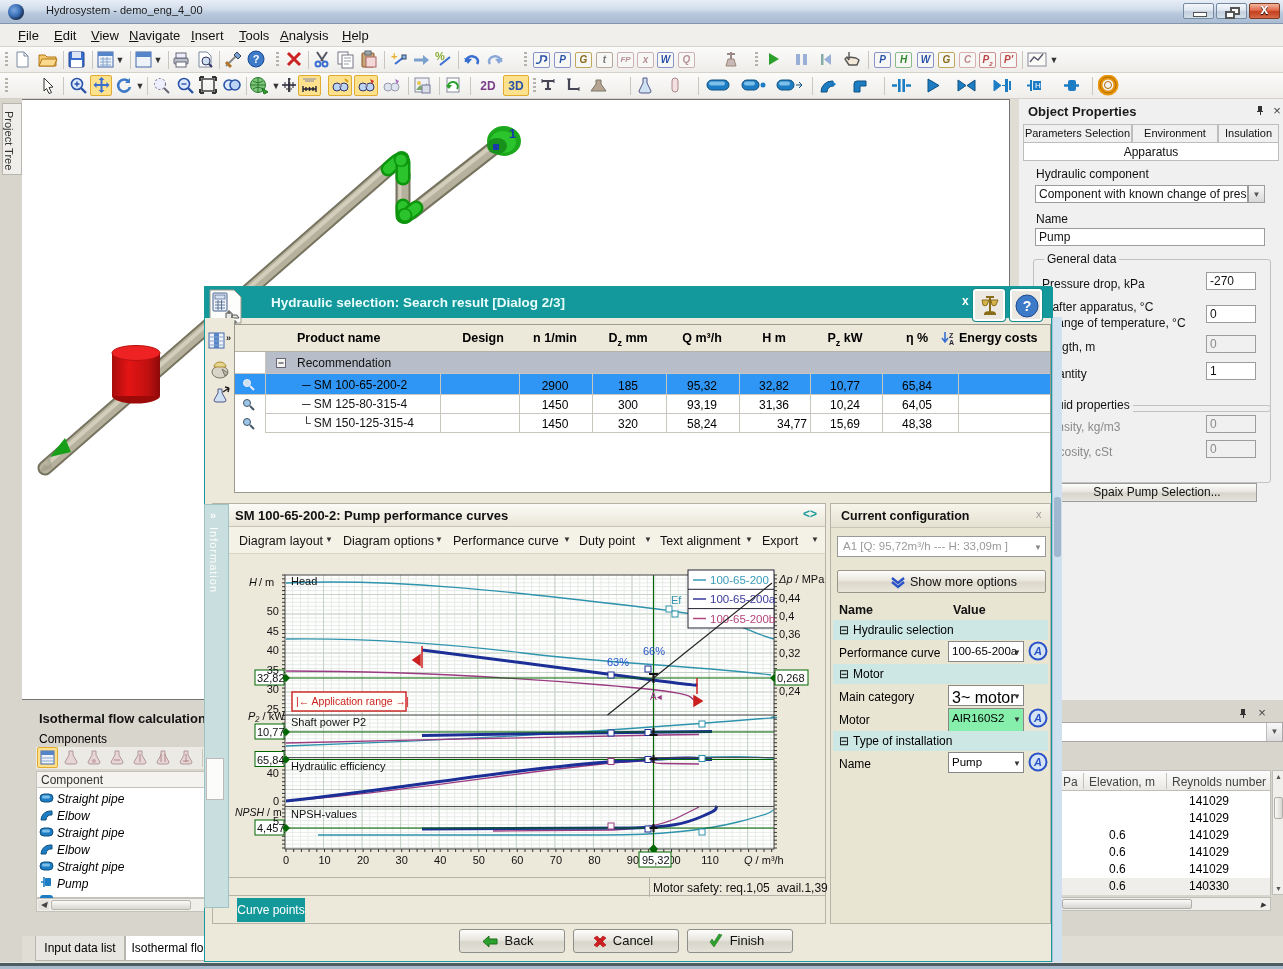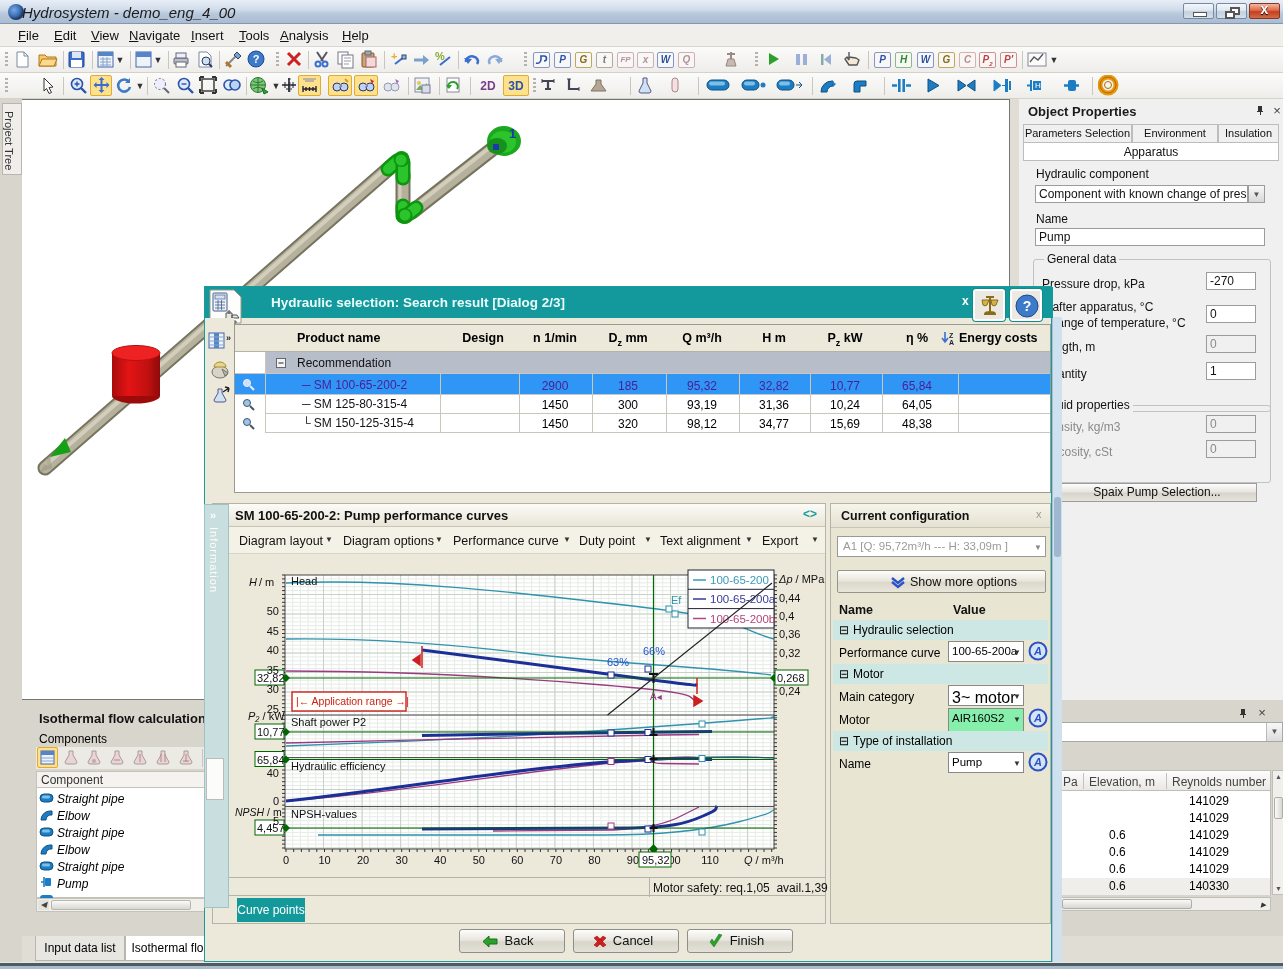--- a/index.html
+++ b/index.html
@@ -8,21 +8,21 @@
 #app { position:relative; width:1283px; height:969px; background:#e0ddd5; overflow:hidden; }
 .abs { position:absolute; }
 
 
 #titlebar { left:0; top:0; width:1283px; height:24px;
   background:linear-gradient(#e8eef7 0%, #d2ddeb 40%, #b8c8dc 60%, #a9bcd2 100%);
   border-bottom:1px solid #8396ad; }
 #titlebar .ticon { left:8px; top:4px; width:16px; height:16px; border-radius:50%;
   background:radial-gradient(circle at 6px 6px, #7aa8e0 0%, #3a6db5 45%, #2b3f66 100%);
   box-shadow:inset -2px -2px 2px rgba(0,0,0,.35); }
-#titlebar .ttext { left:22px; top:4px; font-size:15px; color:#1b1b1b;font-style:italic; }
+#titlebar .ttext { left:46px; top:4px; font-size:11px; color:#1b1b1b; }
 .winbtn { top:3px; height:16px; border:1px solid #768aa2; border-radius:2px;
   background:linear-gradient(#f4f7fb 0%, #dfe7f0 45%, #c3d0de 55%, #d4dfe9 100%); }
 #btnmin { left:1183px; width:31px; }
 #btnmax { left:1216px; width:31px; }
 #btnclose { left:1249px; width:31px; background:linear-gradient(#f0b8a0 0%, #e2674a 45%, #c33f1f 55%, #d56a47 100%); border:1px solid #7e3a22; }
 #btnmin:after { content:""; position:absolute; left:9px; top:8px; width:12px; height:3px; background:#fff; border:1px solid #555; }
 #btnmax:before { content:""; position:absolute; left:13px; top:3px; width:6px; height:4px; background:#fff; border:2px solid #555; } #btnmax:after { content:""; position:absolute; left:8px; top:7px; width:6px; height:4px; background:#fff; border:2px solid #555; }
 #btnclose:after { content:"x"; position:absolute; left:0; top:-3px; width:100%; text-align:center; color:#fff; font-weight:bold; font-size:14px; text-shadow:0 1px 1px #000; }
 
 
@@ -721,21 +721,21 @@
           </svg>
         <span style="position:absolute;left:724px;top:6px">Energy costs ...</span>
       </div>
       <div class="trow" style="top:27px;background:#b7bdc9;left:30px;width:785px;height:22px">
         <svg style="left:11px;top:6px" width="11" height="11">
             <rect x="0.5" y="0.5" width="9" height="9" fill="#f4f4f0" stroke="#667"></rect>
             <path d="M2.5 5h5" stroke="#223"></path>
           </svg>
         <span style="position:absolute;left:32px;top:4px;color:#111">Recommendation</span>
       </div>
-      <div class="trow" style="top:49px;left:0px;width:815px;height:21px;background:#3096f5;color:#4c1d95">
+      <div class="trow" style="top:49px;left:0px;width:815px;height:21px;background:#3096f5;color:#000000">
         <svg style="left:7px;top:4px" width="13" height="13">
             <circle cx="5" cy="5" r="3.5" fill="#cce0f4" stroke="#eef"></circle>
             <path d="M8 8l4 4" stroke="#eef" stroke-width="2"></path>
           </svg>
         <span style="position:absolute;left:67px;top:4px">─ SM 100-65-200-2</span>
         <span class="tcell" style="left:285px;width:70px;top:3px">2900</span>
         <span class="tcell" style="left:358px;width:70px;top:3px">185</span>
         <span class="tcell" style="left:432px;width:70px;top:3px">95,32</span>
         <span class="tcell" style="left:505px;width:68px;top:3px">32,82</span>
         <span class="tcell" style="left:576px;width:68px;top:3px">10,77</span>
@@ -755,22 +755,22 @@
         <span class="tcell" style="left:648px;width:68px;top:1px">64,05</span>
       </div>
       <div class="trow" style="top:89px;left:0px;width:815px;height:19px">
         <svg style="left:7px;top:3px" width="13" height="13">
             <circle cx="5" cy="5" r="3.5" fill="#9cc4e8" stroke="#456"></circle>
             <path d="M8 8l4 4" stroke="#456" stroke-width="2"></path>
           </svg>
         <span style="position:absolute;left:67px;top:2px;color:#111">└ SM 150-125-315-4</span>
         <span class="tcell" style="left:285px;width:70px;top:1px">1450</span>
         <span class="tcell" style="left:358px;width:70px;top:1px">320</span>
-        <span class="tcell" style="left:432px;width:70px;top:1px">98,12</span>
-        <span class="tcell" style="left:505px;width:68px;top:1px">34,77</span>
+        <span class="tcell" style="left:432px;width:70px;top:1px">58,24</span>
+        <span class="tcell" style="left:523px;width:68px;top:1px">34,77</span>
         <span class="tcell" style="left:576px;width:68px;top:1px">15,69</span>
         <span class="tcell" style="left:648px;width:68px;top:1px">48,38</span>
       </div>
       <svg style="left:0;top:27px" width="815" height="82">
         <g stroke="#c9c6be">
           <path d="M30.5 0V81M205.5 22V81M284.5 22V81M357.5 22V81M431.5 22V81M504.5 22V81M575.5 22V81M647.5 22V81M723.5 22V81"></path>
           <path d="M0 21.5h815M0 42.5h815M30 61.5h815M30 80.5h815"></path>
         </g>
       </svg>
     </div>

